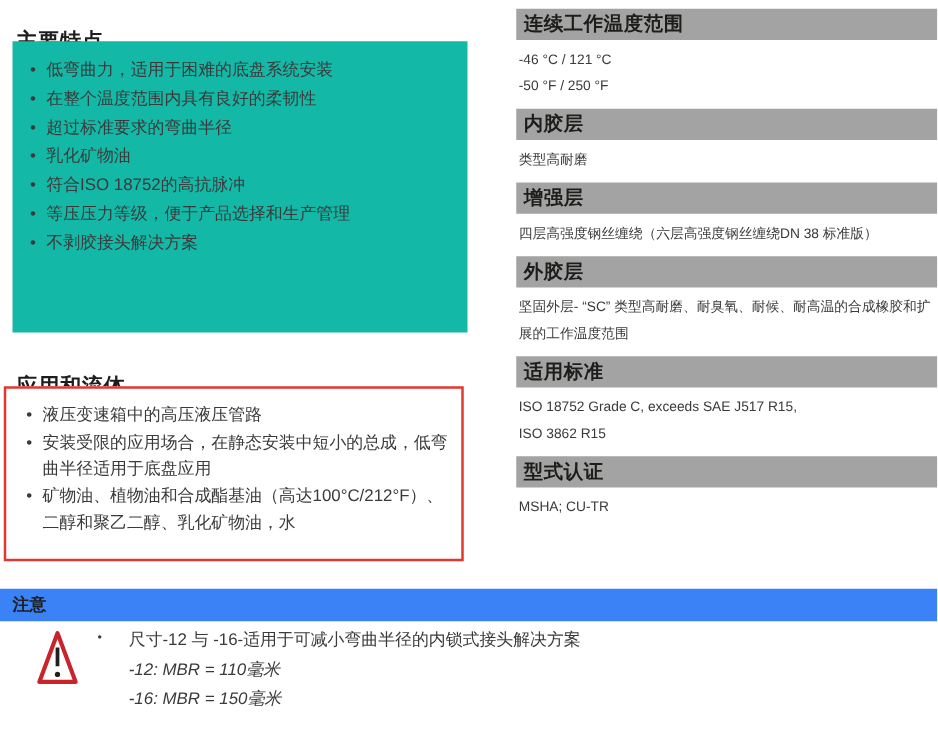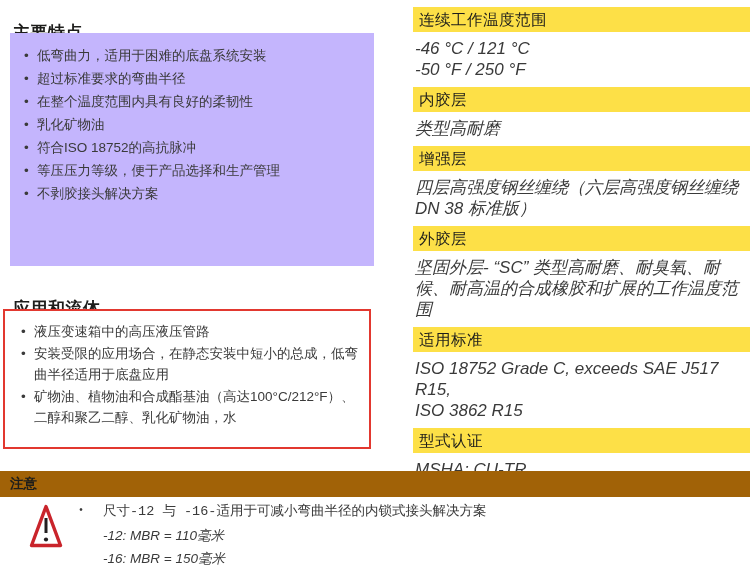--- a/index.html
+++ b/index.html
@@ -27,21 +27,21 @@
   }
   #features-title { top: 7px; }
   #apps-title { top: 283px; }
 
   .features-panel {
     position: absolute;
     left: 10px;
     top: 33px;
     width: 364px;
     height: 233px;
-    background: #c4b5fd;
+    background: #14b8a6;
     box-sizing: border-box;
     padding: 11px 10px 0 14px;
   }
   .bullet-list { margin: 0; padding: 0; list-style: none; }
   .bullet-list li {
     position: relative;
     padding-left: 13px;
     font-size: 13.5px;
     line-height: 23px;
     color: #3a3a3a;
@@ -66,44 +66,43 @@
   .apps-box .bullet-list li { line-height: 21.5px; }
 
   
   .right-col {
     position: absolute;
     left: 413px;
     top: 7px;
     width: 337px;
   }
   .sec-bar {
-    background: #fde047;
+    background: #a3a3a3;
     font-size: 15.5px;
-    font-weight: normal;
+    font-weight: bold;
     color: #1d1d1b;
     line-height: 19px;
     padding: 3px 20px 3px 6px;
     letter-spacing: 0.5px;
   }
   .sec-lines {
     padding: 6px 0 7px 2px;
-    font-size: 17px;
+    font-size: 11px;
     line-height: 21px;
     color: #3a3a3a;
-    font-style: italic;
   }
 
   
   .notice-bar {
     position: absolute;
     left: 0;
     top: 471px;
     width: 750px;
     height: 26px;
-    background: #a16207;
+    background: #3b82f6;
   }
   .notice-bar span {
     display: inline-block;
     padding-left: 10px;
     font-size: 13.5px;
     font-weight: bold;
     line-height: 26px;
     color: #1d1d1b;
   }
   .warning-icon {
@@ -118,43 +117,42 @@
     left: 78px;
     top: 500px;
     width: 620px;
     font-size: 13.5px;
     line-height: 23.5px;
     color: #3a3a3a;
   }
   .notice-first {
     position: relative;
     padding-left: 25px;
-    font-family: Liberation Mono, monospace;
   }
   .notice-first::before {
     content: "\2022";
     position: absolute;
     left: 0;
     top: -1px;
     font-size: 10px;
   }
   .notice-sub { padding-left: 25px; font-style: italic; }
 </style>
 </head>
 <body>
 
 <div class="page">
 
   <h2 class="left-heading" id="features-title">主要特点</h2>
 
   <div class="features-panel">
     <ul class="bullet-list">
       <li>低弯曲力，适用于困难的底盘系统安装</li>
+      <li>在整个温度范围内具有良好的柔韧性</li>
       <li>超过标准要求的弯曲半径</li>
-      <li>在整个温度范围内具有良好的柔韧性</li>
       <li>乳化矿物油</li>
       <li>符合ISO 18752的高抗脉冲</li>
       <li>等压压力等级，便于产品选择和生产管理</li>
       <li>不剥胶接头解决方案</li>
     </ul>
   </div>
 
   <h2 class="left-heading" id="apps-title">应用和流体</h2>
 
   <div class="apps-box">

